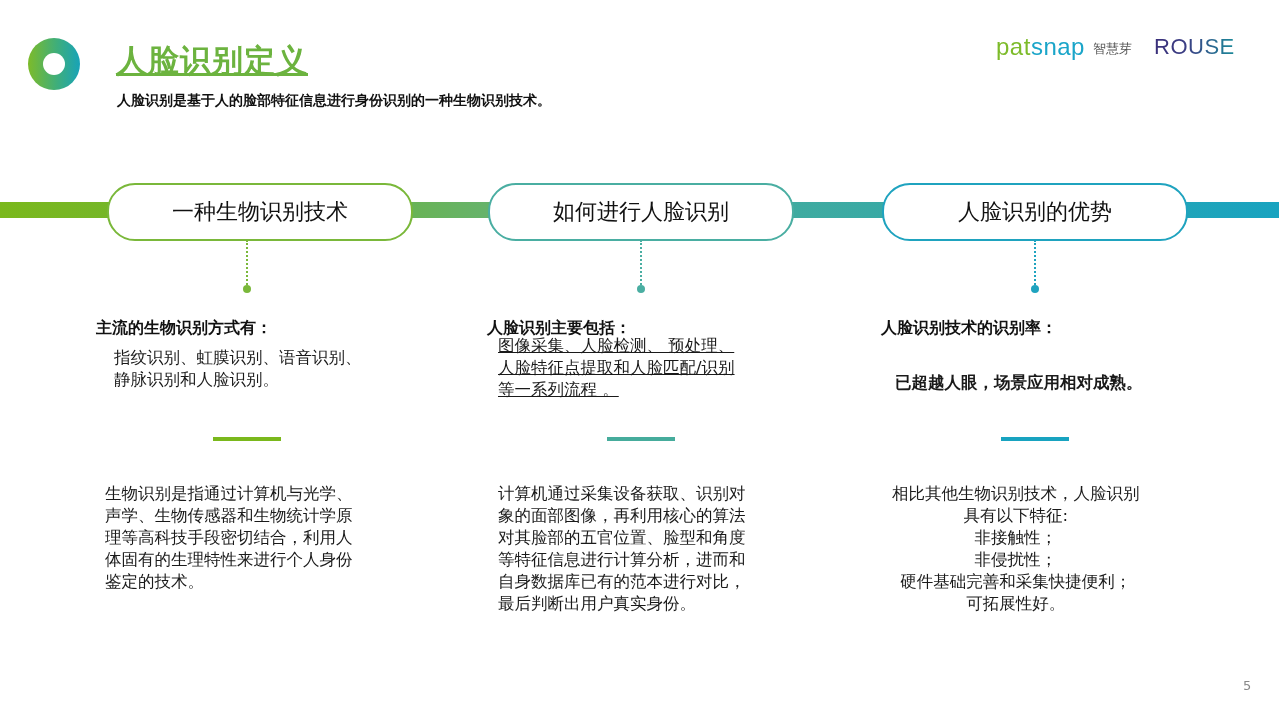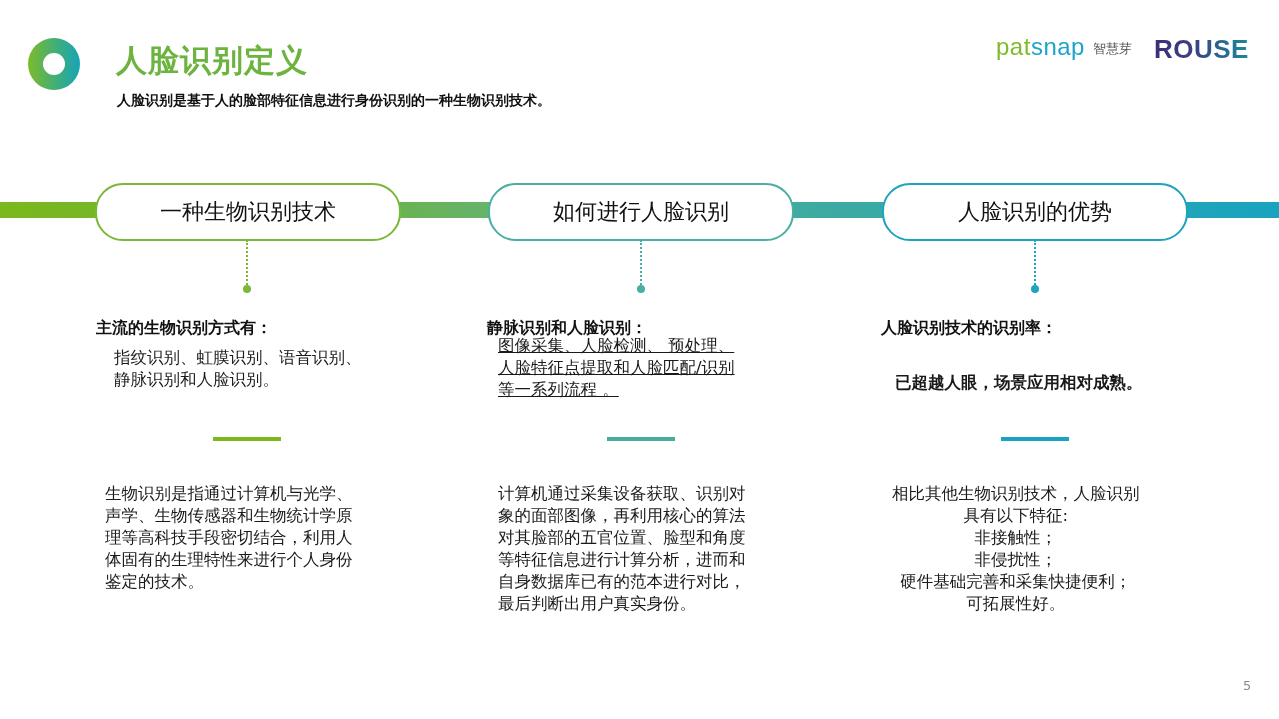--- a/index.html
+++ b/index.html
@@ -13,53 +13,53 @@
     position:absolute; left:28px; top:38px; width:52px; height:52px;
     border-radius:50%;
     background: linear-gradient(90deg, #7dbb2a 0%, #3fae7a 55%, #18a3b8 100%);
   }
   .logo-ring::after {
     content:""; position:absolute; left:15px; top:15px; width:22px; height:22px;
     border-radius:50%; background:#fff;
   }
   .title {
     position:absolute; left:116px; top:40px;
-    font-size:31px; font-weight:bold; color:#6cb33f; letter-spacing:1px;
+    font-size:31px; font-weight:bold; color:#6cb33f; letter-spacing:1px;text-decoration:underline;
   }
   .subtitle {
     position:absolute; left:117px; top:92px;
     font-size:14px; font-weight:bold; color:#111;
   }
   .brand-patsnap {
     position:absolute; left:996px; top:33px;
     font-family:Liberation Sans, sans-serif; font-size:24px; letter-spacing:0.5px;
   }
   .brand-patsnap .p1 { color:#7dbb2a; }
   .brand-patsnap .p2 { color:#1aa5c9; }
   .brand-cn {
     position:absolute; left:1093px; top:40px; font-size:13px; color:#555;
   }
   .brand-rouse {
     position:absolute; left:1154px; top:34px;
-    font-family:"Liberation Sans", sans-serif; font-weight:bold; font-size:26px;
+    font-family:"Liberation Sans", sans-serif; font-weight:normal; font-size:22px;
     background: linear-gradient(90deg, #3a2f7a 0%, #3b3f84 40%, #1b8a9a 100%);
     -webkit-background-clip:text; background-clip:text; color:transparent;
     letter-spacing:0.5px;
   }
   .timeline-bar {
     position:absolute; left:0; top:202px; width:1279px; height:16px;
     background: linear-gradient(90deg, #7ab81c 0%, #6cb33f 25%, #66b36a 38%, #46ac9c 55%, #3aaaa4 68%, #18a3c0 100%);
   }
   .pill {
     position:absolute; top:183px; width:302px; height:54px;
     border-radius:28px; background:#fff; border:2px solid;
     display:flex; align-items:center; justify-content:center;
     font-size:22px; color:#111; font-weight:500;
   }
-  .pill.c1 { left:95px; border-color:#7ab83a; }
+  .pill.c1 { left:107px; border-color:#7ab83a; }
   .pill.c2 { left:488px; border-color:#4aaea2; }
   .pill.c3 { left:882px; border-color:#1fa3bf; }
   .dots {
     position:absolute; top:240px; width:0; height:48px; border-left:2px dotted;
   }
   .dot {
     position:absolute; top:285px; width:8px; height:8px; border-radius:50%;
   }
   .col-head {
     position:absolute; top:318px; width:300px; text-align:left;
@@ -98,21 +98,21 @@
 <div class="sep" style="left:213px;background:#7ab81c;"></div>
 <div class="col-text" style="left:105px;top:483px;">生物识别是指通过计算机与光学、
 声学、生物传感器和生物统计学原
 理等高科技手段密切结合，利用人
 体固有的生理特性来进行个人身份
 鉴定的技术。</div>
 
 <div class="pill c2">如何进行人脸识别</div>
 <div class="dots" style="left:640px;border-color:#4aaea2;"></div>
 <div class="dot" style="left:637px;background:#4aaea2;"></div>
-<div class="col-head" style="left:487px;">静脉识别和人脸识别：</div>
+<div class="col-head" style="left:487px;">人脸识别主要包括：</div>
 <div class="col-text" style="left:498px;top:335px;text-decoration:underline;">图像采集、人脸检测、 预处理、
 人脸特征点提取和人脸匹配/识别
 等一系列流程 。</div>
 <div class="sep" style="left:607px;background:#46ac9c;"></div>
 <div class="col-text" style="left:498px;top:483px;">计算机通过采集设备获取、识别对
 象的面部图像，再利用核心的算法
 对其脸部的五官位置、脸型和角度
 等特征信息进行计算分析，进而和
 自身数据库已有的范本进行对比，
 最后判断出用户真实身份。</div>

